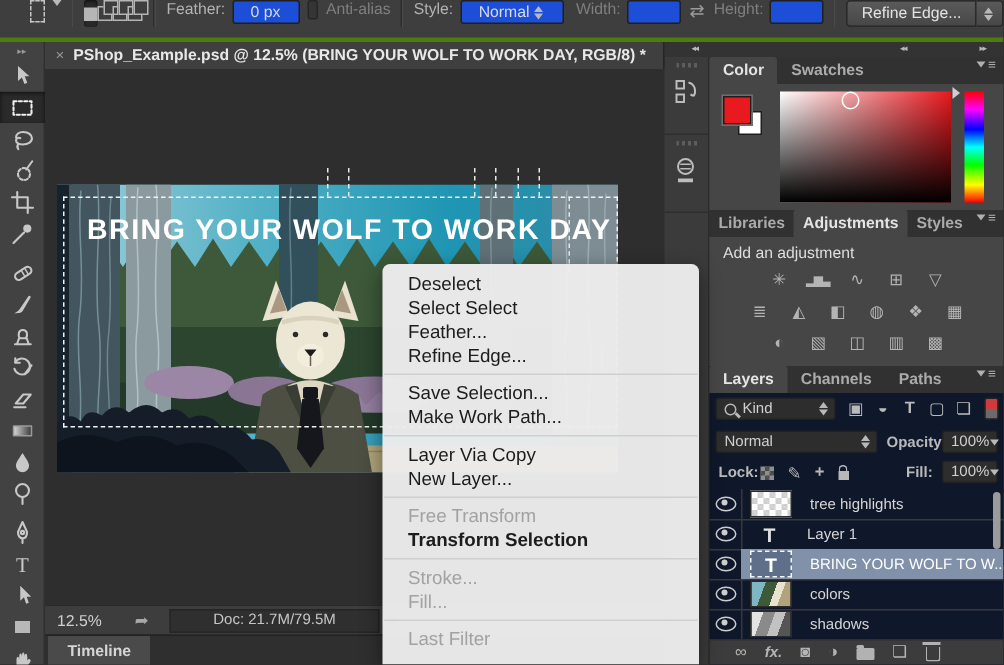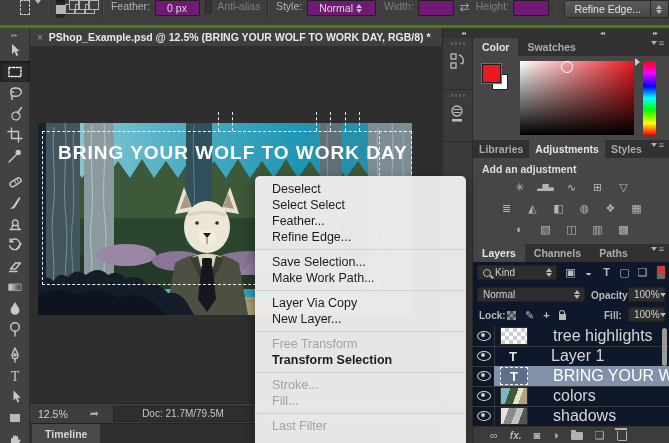--- a/index.html
+++ b/index.html
@@ -4,21 +4,21 @@
 <style>
   html,body{margin:0;padding:0}
   body{position:relative;width:669px;height:443px;overflow:hidden;background:#2e2e2e;
        font-family:"Liberation Sans","DejaVu Sans",sans-serif;color:#c9c9c9;font-size:10.5px;}
   
   #options-bar{position:absolute;left:0;top:0;width:669px;height:28px;background:#3e3e3e;
     border-bottom:3px solid #4d7c0f;display:flex;align-items:flex-start;box-sizing:border-box;z-index:40}
   .vsep{width:1px;height:18px;background:#2d2d2d;border-right:1px solid #4a4a4a;margin:0 7px}
   .lbl{font-size:10.5px;color:#b3b3b3;white-space:nowrap}
   .lbl.dim{color:#7f7f7f}
-  .fld{background:#701a75;border:1px solid #1f1f1f;border-radius:2px;color:#dcdcdc;
+  .fld{background:#1d4ed8;border:1px solid #1f1f1f;border-radius:2px;color:#dcdcdc;
        font-size:10.5px;height:14px;line-height:14px;padding:0 11px;box-sizing:content-box}
   .spin{width:11px;display:flex;flex-direction:column;align-items:center;justify-content:center;gap:1px}
   .spin i{display:block;width:0;height:0;border-left:3px solid transparent;border-right:3px solid transparent}
   .spin .up{border-bottom:4px solid #b9b9b9}
   .spin .dn{border-top:4px solid #b9b9b9}
   .modebtn{width:17px;height:18px;display:flex;align-items:center;justify-content:center;border-radius:2px}
   .modebtn.pressed{background:#292929;box-shadow:inset 0 1px 2px rgba(0,0,0,.6)}
   .sq{width:9px;height:9px;background:#b5b5b5}
   .sq2{width:8px;height:8px;border:1px solid #b5b5b5;position:relative}
   .sq2::after{content:"";position:absolute;left:3px;top:-5px;width:8px;height:8px;background:#3e3e3e;border:1px solid #b5b5b5}
@@ -73,21 +73,21 @@
   
   #fgchip{position:absolute;left:9px;top:8px;width:17px;height:17px;border:1px solid #1e1e1e;outline:1px solid #6e6e6e;z-index:3}
   #bgchip{position:absolute;left:19px;top:18px;width:14px;height:14px;background:#fff;border:1px solid #1e1e1e;z-index:2}
   #satfield{position:absolute;left:47px;top:5px;width:114px;height:74px;
     background:linear-gradient(to bottom,rgba(0,0,0,0),#000),linear-gradient(to right,#fff,#e8191f)}
   #satring{position:absolute;left:88px;top:5px;width:10px;height:10px;border:1.5px solid #fff;border-radius:50%}
   #huemark{position:absolute;left:162px;top:2px;width:0;height:0;border-top:4px solid transparent;border-bottom:4px solid transparent;border-left:5px solid #cfcfcf}
   #huebar{position:absolute;left:170px;top:5px;width:13px;height:74px;
     background:linear-gradient(#f00 0%,#f0f 16%,#00f 34%,#0ff 50%,#0f0 66%,#ff0 84%,#f00 100%)}
   
-  .adjhead{position:absolute;left:9px;top:5px;font-weight:bold;color:#dedede;font-size:10.5px}
+  .adjhead{position:absolute;left:9px;top:5px;font-weight:normal;color:#dedede;font-size:10.5px}
   .adjrow{position:absolute;left:0;width:196px;display:flex;justify-content:center;gap:10px}
   .adjic{width:16px;height:14px;display:flex;align-items:center;justify-content:center;
     color:#b4b4b4;font-size:11px;line-height:14px;letter-spacing:-1px}
   
   .ddfield{position:absolute;background:#2d2d2d;border:1px solid #222;border-radius:2px;height:15px;
     display:flex;align-items:center;color:#d0d0d0;font-size:10px;box-sizing:border-box;padding:0 2px 0 5px}
   .ddfield .spin{margin-left:auto}
   .mag{display:inline-block;width:6px;height:6px;border:1.5px solid #b9b9b9;border-radius:50%;position:relative;margin-right:4px}
   .mag::after{content:"";position:absolute;width:4px;height:1.5px;background:#b9b9b9;transform:rotate(45deg);right:-3.5px;bottom:-1.5px}
   .ficon{width:15px;text-align:center;color:#bababa;font-size:11px;font-weight:bold}
@@ -107,21 +107,21 @@
   .lsel-bg{position:absolute;left:21px;top:0;right:0;height:20px;background:#8191a9}
   .thumb{width:26px;height:16px;margin-left:5px;flex:none;position:relative;z-index:2;display:flex;align-items:center;justify-content:center}
   .thumb.checker{background-color:#fff;
     background-image:linear-gradient(45deg,#cfcfcf 25%,transparent 25%,transparent 75%,#cfcfcf 75%),
                      linear-gradient(45deg,#cfcfcf 25%,transparent 25%,transparent 75%,#cfcfcf 75%);
     background-size:8px 8px;background-position:0 0,4px 4px;border:1px solid #2b2b2b}
   .thumb.type{color:#e2e2e2;font-size:13px;font-weight:bold}
   .thumb.type.selth{border:1px dashed #f5f5f5;background:#5f6f8a;color:#fff}
   .thumb.imgc{background:linear-gradient(110deg,#7fb6c4 0 30%,#3c5a3a 30% 55%,#e8e2cf 55% 72%,#b1a47c 72% 100%);border:1px solid #2b2b2b}
   .thumb.imgg{background:linear-gradient(110deg,#e3e3e3 0 25%,#8a8a8a 25% 50%,#c2c2c2 50% 72%,#555 72% 100%);border:1px solid #2b2b2b}
-  .lname{margin-left:25px;font-size:16px;color:#d6d6d6;position:relative;z-index:2;white-space:nowrap}
+  .lname{margin-left:12px;font-size:10px;color:#d6d6d6;position:relative;z-index:2;white-space:nowrap}
   .lname.selnm{color:#fff}
   .lscroll{position:absolute;right:2px;width:5px;border-radius:3px;background:#9b9b9b}
   .botbar{position:absolute;left:0;width:196px;height:17px;background:#3c3c3c;border-top:1px solid #2f2f2f;
     display:flex;align-items:center;gap:12px;padding-left:17px;box-sizing:border-box}
   .bic{color:#b5b5b5;font-size:11px;line-height:17px}
   .bic.fx{font-style:italic;font-weight:bold;font-size:10px}
   .fold{display:inline-block;width:12px;height:8px;background:#b2b2b2;border-radius:1px;position:relative;margin-top:2px}
   .fold::before{content:"";position:absolute;top:-2px;left:0;width:5px;height:2px;background:#b2b2b2;border-radius:1px 1px 0 0}
   .trash{display:inline-block;width:8px;height:9px;border:1px solid #b2b2b2;border-top:none;border-radius:0 0 2px 2px;position:relative;margin-top:2px}
   .trash::before{content:"";position:absolute;top:-3px;left:-2.5px;width:12px;height:1.5px;background:#b2b2b2}

